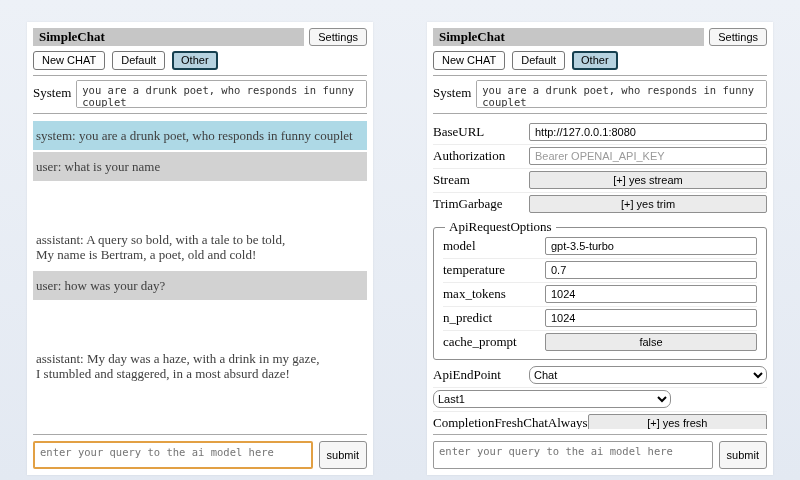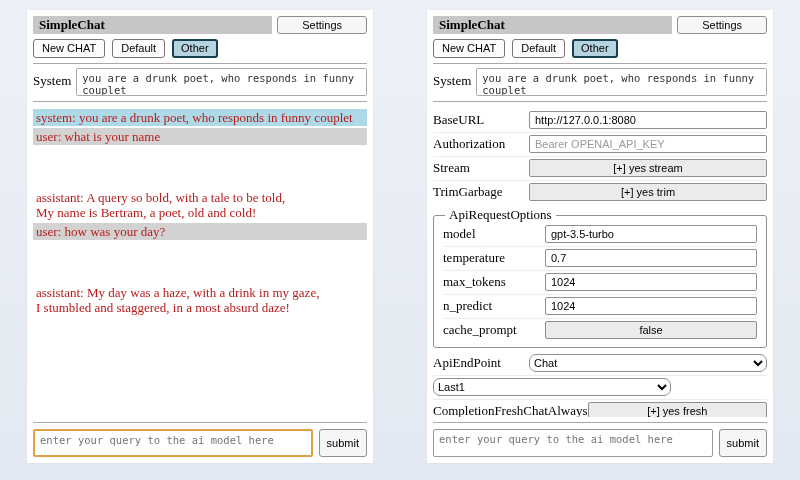--- a/index.html
+++ b/index.html
@@ -5,21 +5,21 @@
   * { margin: 0; padding: 0; box-sizing: border-box; }
   html, body { width: 800px; height: 480px; }
   body {
     background: linear-gradient(180deg, #edf1f7 0%, #e3e9f2 100%);
     font-family: "Liberation Serif", serif;
     position: relative;
     overflow: hidden;
   }
   .panel {
     position: absolute;
-    top: 10px;
+    top: 22px;
     width: 346px;
     height: 453px;
     background: #ffffff;
     padding: 6px;
     display: flex;
     flex-direction: column;
     box-shadow: 0 0 2px rgba(0,0,0,0.08);
   }
   .panel.left { left: 27px; }
   .panel.right { left: 427px; }
@@ -29,21 +29,21 @@
     flex: 1; background: #c6c6c6;
     font-weight: bold; font-size: 13px; line-height: 18px;
     padding: 0 6px; color: #000;
   }
   .btn {
     font-family: "Liberation Sans", sans-serif;
     font-size: 11px;
     background: #f6f6f6;
     border: 1px solid #8f8f8f;
     border-radius: 3px;
-    padding: 1px 24px;
+    padding: 1px 8px;
     color: #000;
     cursor: pointer;
     line-height: 13px;
   }
   .toolbar { margin-top: 5px; display: flex; gap: 7px; flex: 0 0 auto; }
   .toolbar .btn { background: #fdfdfd; border-color: #767676; padding: 2px 8px; }
   .toolbar .btn.active {
     background: #b7d3e0;
     border: 2px solid #16404f;
     padding: 1px 7px;
@@ -60,21 +60,21 @@
     border-radius: 2px;
     padding: 3px 5px;
     resize: none;
     outline: none;
   }
   .system-row textarea { flex: 1; height: 28px; color: #333; }
 
   .content { flex: 1 1 auto; overflow: hidden; margin-top: 3px; }
 
   
-  .msg { font-size: 13px; line-height: 15px; padding: 1px 3px; margin-bottom: 2px; white-space: pre-line; color: #b91c1c; }
+  .msg { font-size: 13px; line-height: 15px; padding: 7px 3px; margin-bottom: 2px; white-space: pre-line; color: #404040; }
   .msg.system { background: #aed9e6; }
   .msg.user { background: #d2d2d2; }
   .msg.assistant { background: transparent; margin-top: 44px; }
 
   
   .setting-row {
     display: flex; align-items: center; justify-content: space-between;
     padding: 2px 0 3px 0;
     border-bottom: 1px solid #ededed;
   }

